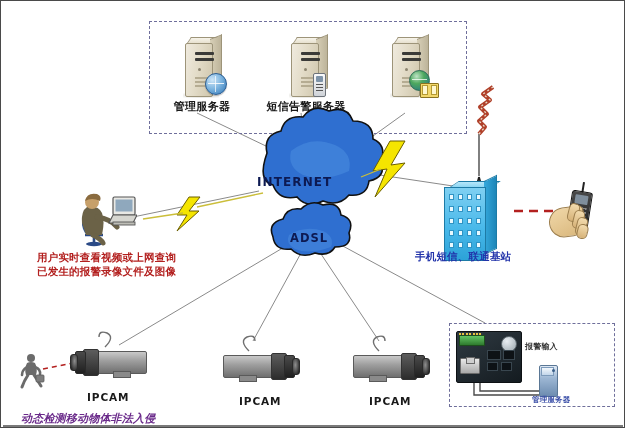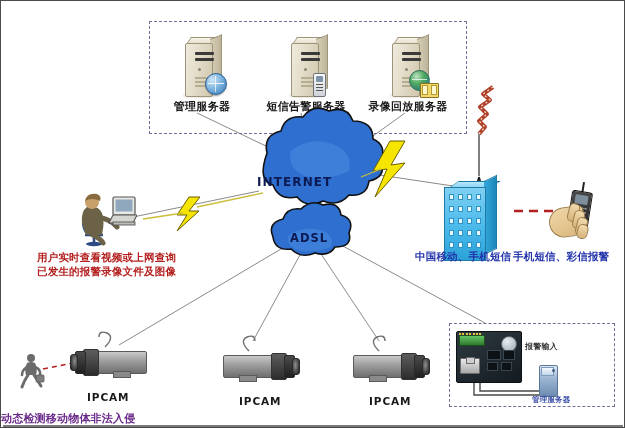--- a/index.html
+++ b/index.html
@@ -351,21 +351,20 @@
       <div class="bay" style="top:8px;"></div>
       <div class="bay" style="top:14px;"></div>
       <div class="dot" style="top:24px;"></div>
       <div class="vent" style="top:33px;"></div>
       <div class="vent" style="top:37px;"></div>
       <div class="vent" style="top:41px;"></div>
     </div>
     <div class="badge-earth"></div>
     <div class="badge-film"></div>
   </div>
-  <div class="lbl lbl-server" style="left:357px;top:98px;width:100px;">录像回放服务器</div>
 
   <svg class="layer">
 
     <g>
       <path d="M266 152
                q-4 -18 14 -22 q4 -16 22 -14 q10 -14 26 -6
                q18 -6 24 10 q20 0 20 18 q14 6 8 22
                q6 16 -12 20 q-2 16 -20 14 q-10 12 -26 6
                q-16 8 -26 -4 q-18 4 -24 -12 q-16 -4 -6 -32 Z" fill="#2f6fd0" stroke="#111" stroke-width="1.6"></path>
       <path d="M290 150 q20 -16 44 -6 q18 8 14 26 q-26 12 -46 4 q-16 -8 -12 -24 Z" fill="#4b8ee0" opacity=".55"></path>
@@ -455,35 +454,34 @@
       <div class="win" style="left:4px;top:42px;"></div>
       <div class="win" style="left:13px;top:42px;"></div>
       <div class="win" style="left:22px;top:42px;"></div>
       <div class="win" style="left:31px;top:42px;"></div>
       <div class="win" style="left:4px;top:54px;"></div>
       <div class="win" style="left:13px;top:54px;"></div>
       <div class="win" style="left:22px;top:54px;"></div>
       <div class="win" style="left:31px;top:54px;"></div>
     </div>
   </div>
-  <div class="lbl lbl-blue" style="left:414px;top:249px;">中国移动、手机短信</div>
+  <div class="lbl lbl-blue" style="left:414px;top:249px;">手机短信、联通基站</div>
 
   <div class="hand" style="left:548px;top:190px;">
     <div class="ant"></div>
     <div class="phone">
       <div class="scr"></div>
       <div class="keys"></div>
     </div>
     <div class="palm"></div>
     <div class="finger" style="left:19px;top:12px;transform:rotate(14deg);"></div>
     <div class="finger" style="left:24px;top:19px;transform:rotate(14deg);"></div>
     <div class="finger" style="left:27px;top:26px;transform:rotate(14deg);"></div>
     <div class="finger" style="left:28px;top:33px;height:13px;transform:rotate(14deg);"></div>
   </div>
-  <div class="lbl lbl-blue" style="left:512px;top:249px;">手机短信、彩信报警</div>
 
   <div class="ipcam" style="left:70px;top:344px;transform:scaleX(-1);">
     <div class="body"></div>
     <div class="lens1"></div>
     <div class="lens2"></div>
     <div class="glass"></div>
     <div class="mount"></div>
   </div>
   <div class="lbl lbl-ipcam" style="left:86px;top:390px;">IPCAM</div>
 
@@ -515,21 +513,21 @@
     <svg width="26" height="36" viewBox="0 0 26 36">
       <circle cx="12" cy="5" r="4" fill="#6b6b6b"></circle>
       <path d="M8 10 q4 -2 8 0 q3 6 1 12 l-10 0 q-2 -6 1 -12 Z" fill="#6b6b6b"></path>
       <path d="M8 14 q-5 3 -5 8" stroke="#6b6b6b" stroke-width="2.6" fill="none" stroke-linecap="round"></path>
       <path d="M16 14 q6 2 5 8" stroke="#6b6b6b" stroke-width="2.6" fill="none" stroke-linecap="round"></path>
       <path d="M9 22 q-4 6 -6 12" stroke="#6b6b6b" stroke-width="3" fill="none" stroke-linecap="round"></path>
       <path d="M15 22 q4 6 7 11" stroke="#6b6b6b" stroke-width="3" fill="none" stroke-linecap="round"></path>
       <rect x="17" y="22" width="8" height="7" rx="1" fill="#7d7d7d" stroke="#5a5a5a" stroke-width="0.8"></rect>
     </svg>
   </div>
-  <div class="lbl lbl-red-u" style="left:0;top:410px;">动态检测移动物体非法入侵</div>
+  <div class="lbl lbl-red-u" style="left:20px;top:410px;font-style:italic;">动态检测移动物体非法入侵</div>
   <div class="abs" style="left:2px;top:424px;width:620px;height:2px;background:#7a7a7a;"></div>
 
   <div class="dashbox" style="left:448px;top:322px;width:166px;height:84px;"></div>
 
   <div class="board" style="left:455px;top:330px;">
     <div class="gold"></div>
     <div class="green"></div>
     <div class="rj45"></div>
     <div class="circ"></div>
     <div class="chip" style="left:30px;top:18px;width:12px;height:8px;"></div>

